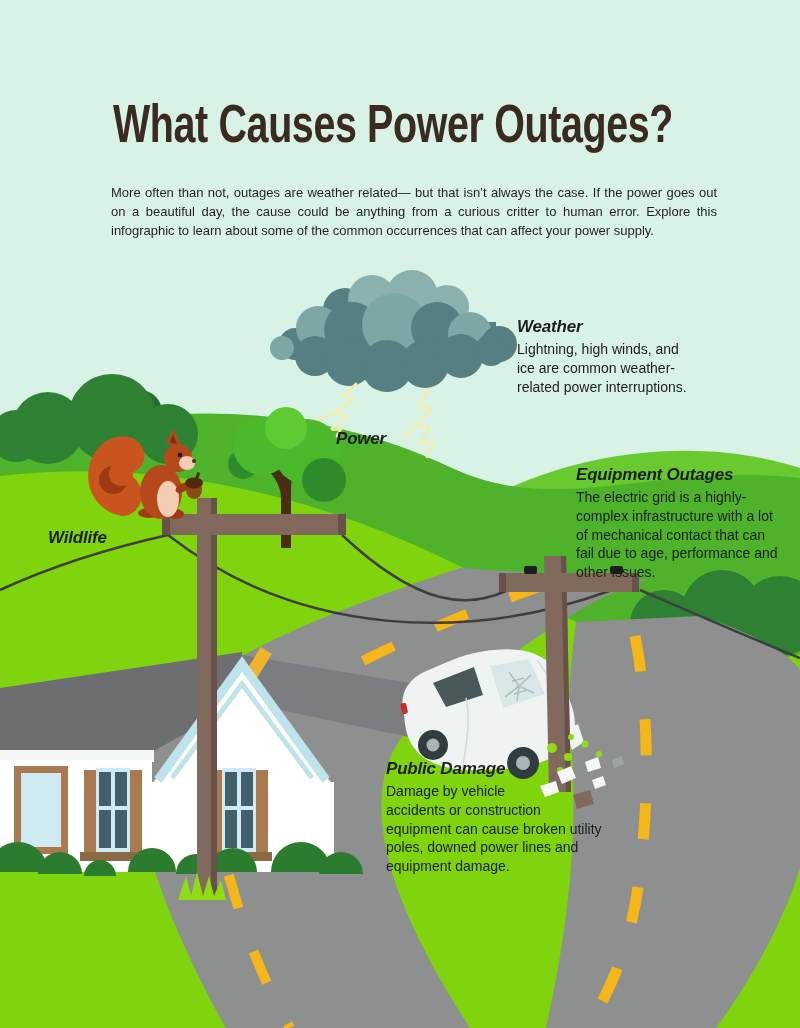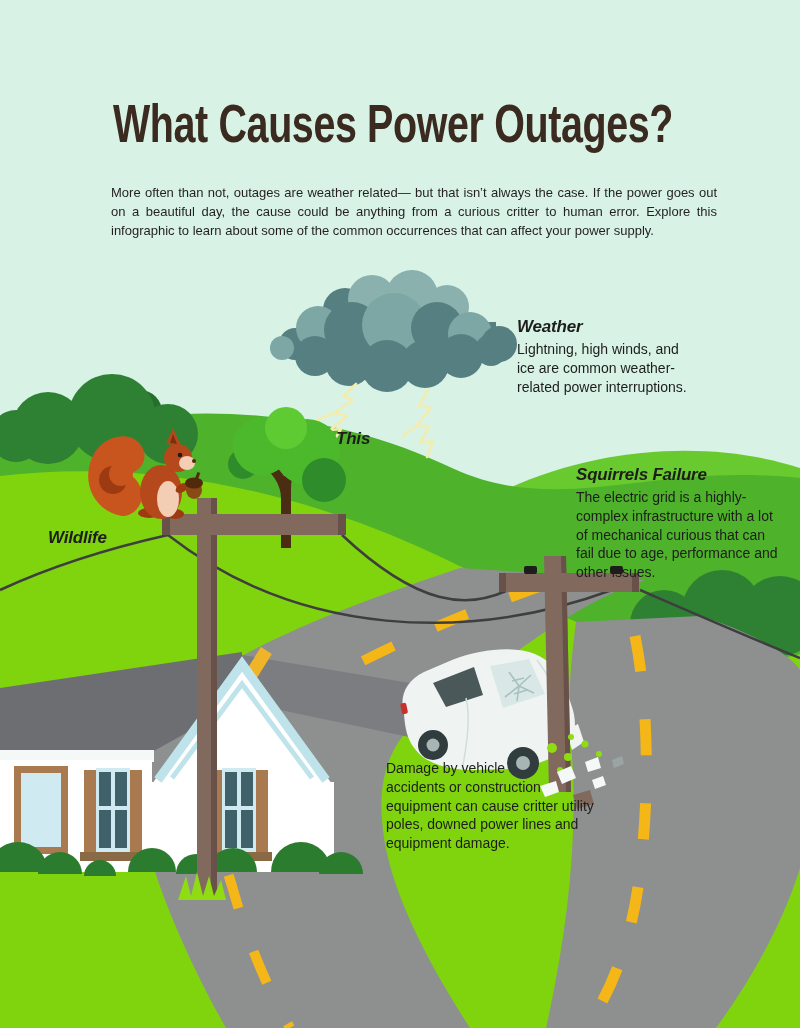--- a/index.html
+++ b/index.html
@@ -237,37 +237,38 @@
   <div class="txt intro">More often than not, outages are weather related— but that isn’t always the case. If the power goes out on a beautiful day, the cause could be anything from a curious critter to human error. Explore this infographic to learn about some of the common occurrences that can affect your power supply.</div>
 
   <div class="txt sec sec-weather">
     <div class="h">Weather</div>
     <div class="b">Lightning, high winds, and
 ice are common weather-
 related power interruptions.</div>
   </div>
 
   <div class="txt sec sec-trees">
-    <div class="h">This</div>
+    <div class="h">Power</div>
   </div>
 
   <div class="txt sec sec-equipment">
-    <div class="h">Squirrels Failure</div>
+    <div class="h">Equipment Outages</div>
     <div class="b">The electric grid is a highly-
 complex infrastructure with a lot
-of mechanical curious that can
+of mechanical contact that can
 fail due to age, performance and
 other issues.</div>
   </div>
 
   <div class="txt sec sec-wildlife">
     <div class="h">Wildlife</div>
   </div>
 
   <div class="txt sec sec-public">
+    <div class="h">Public Damage</div>
     <div class="b">Damage by vehicle
 accidents or construction
-equipment can cause critter utility
+equipment can cause broken utility
 poles, downed power lines and
 equipment damage.</div>
   </div>
 
 </div>
 
 </body></html>

